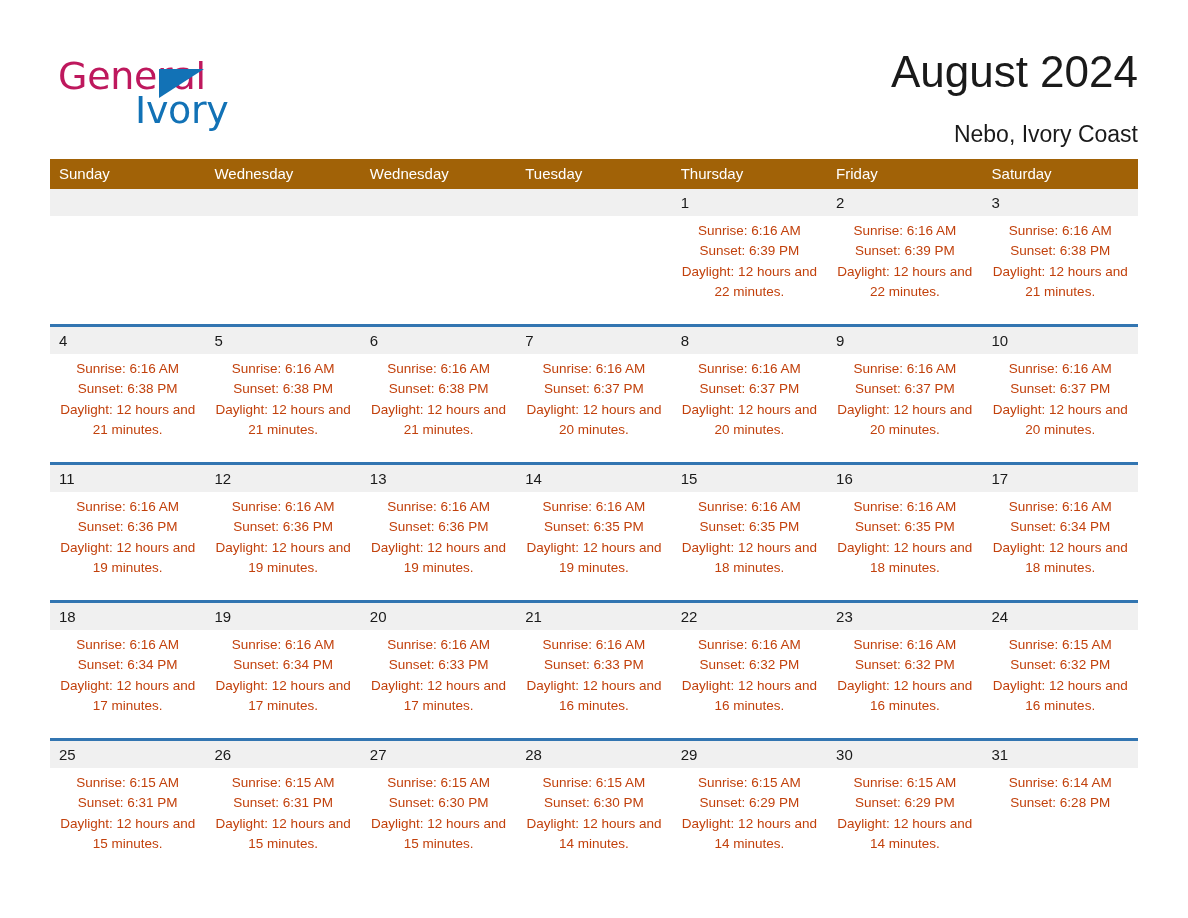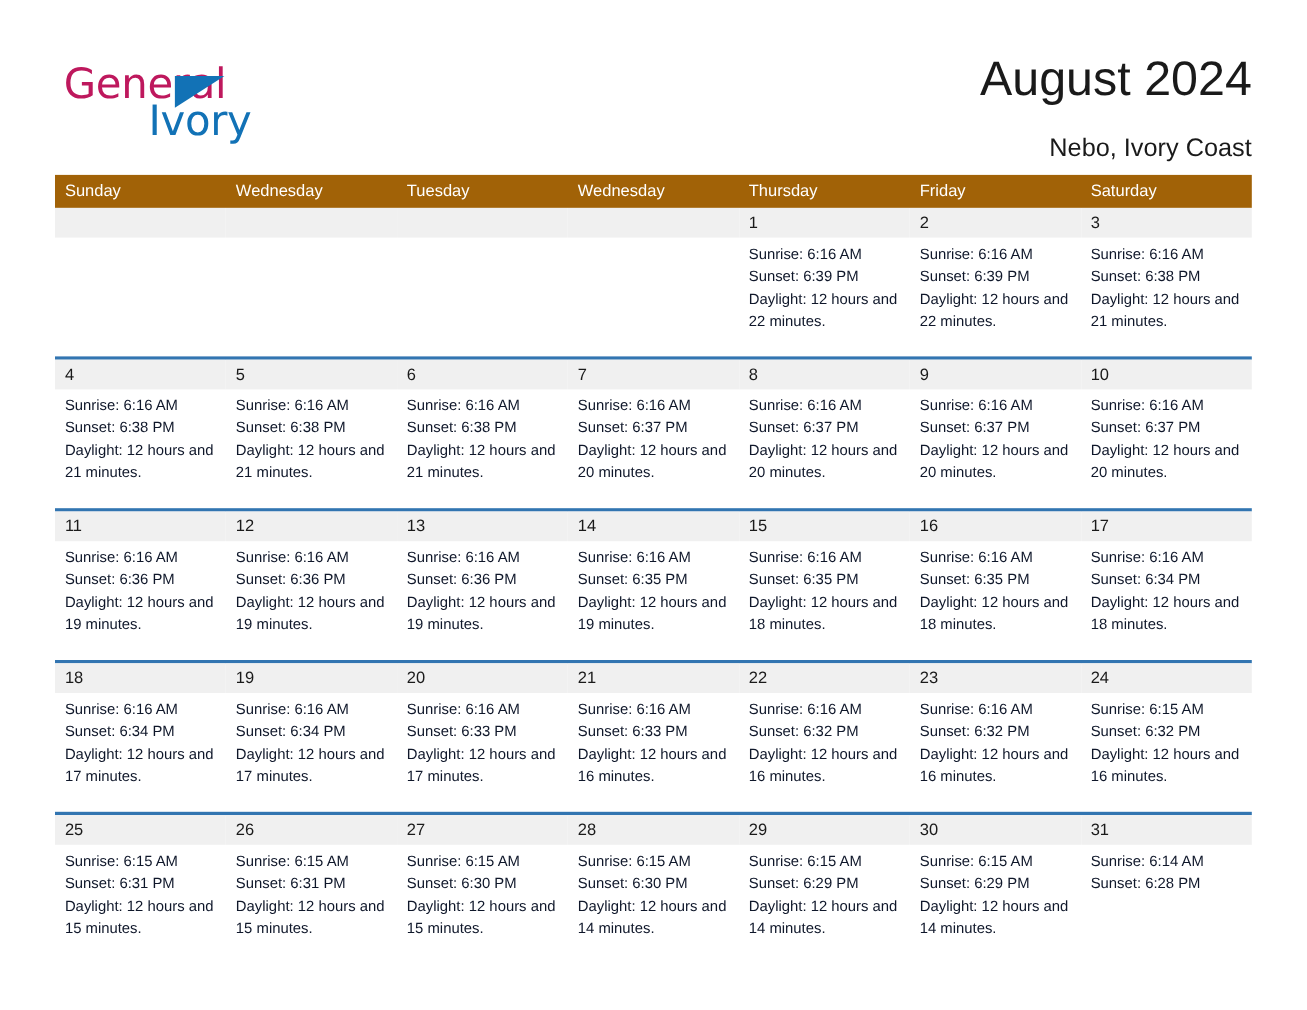--- a/index.html
+++ b/index.html
@@ -147,21 +147,22 @@
     color: #1a1a1a;
   }
   .day-cell.empty .day-number-band {
     background: #f0f0f0;
   }
   .day-body {
     padding: 5px 9px 0 9px;
     box-sizing: border-box;
     font-size: 13.5px;
     line-height: 20.3px;
-    color: #0f172a;
+    color: #c2410c;
+    text-align: center;
   }
   .day-body div {
     white-space: nowrap;
   }
   .day-body .wrap {
     white-space: normal;
   }
 </style>
 </head>
 <body>
@@ -181,22 +182,22 @@
       <div class="location">Nebo, Ivory Coast</div>
     </div>
 
   </div>
 
   <div class="calendar">
 
     <div class="cal-row weekday-row">
       <div class="weekday">Sunday</div>
       <div class="weekday">Wednesday</div>
+      <div class="weekday">Wednesday</div>
       <div class="weekday">Tuesday</div>
-      <div class="weekday">Wednesday</div>
       <div class="weekday">Thursday</div>
       <div class="weekday">Friday</div>
       <div class="weekday">Saturday</div>
     </div>
 
     <div id="weeks-container">
         <div class="cal-row week-row">
           <div class="cal-cell day-cell empty">
             <div class="day-number-band"></div>
           </div>

